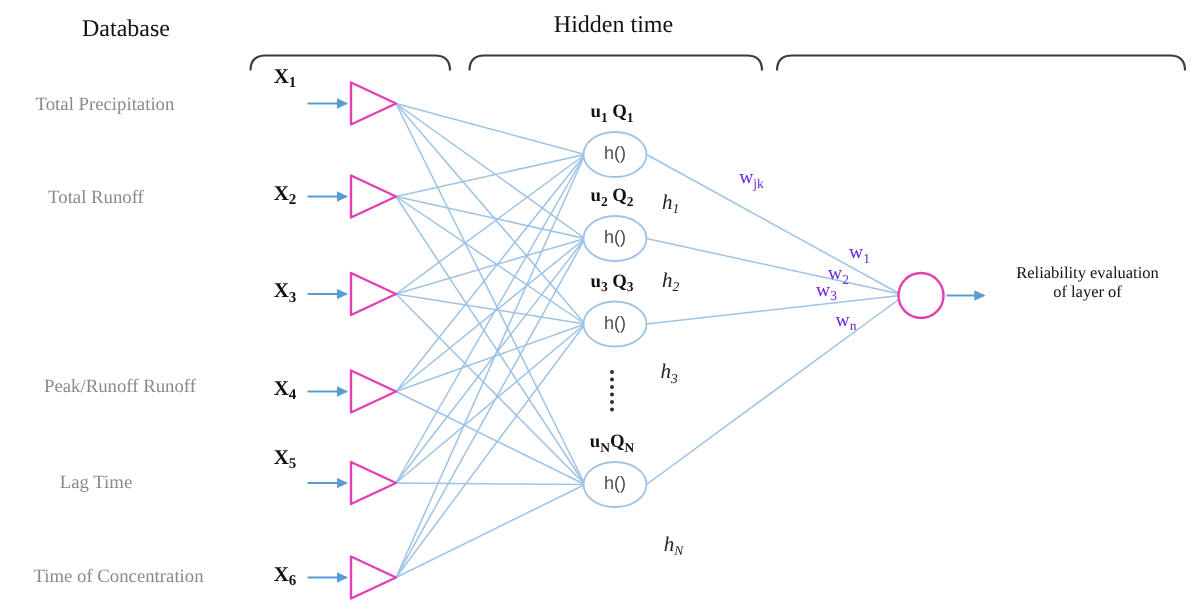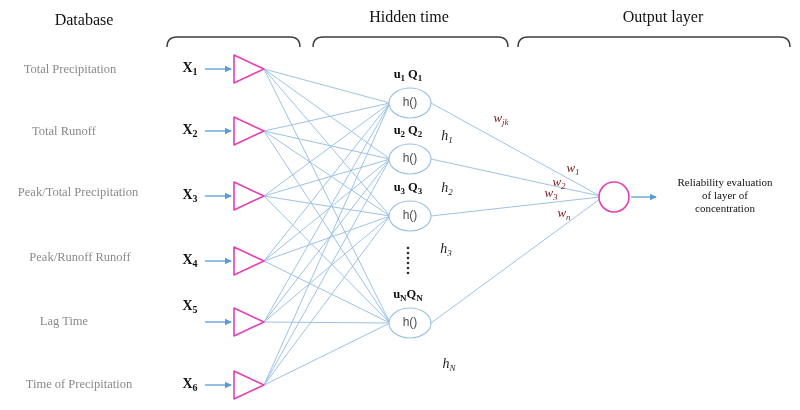--- a/index.html
+++ b/index.html
@@ -8,21 +8,21 @@
     font-family:"Liberation Serif", serif;color:#1a1a1a;overflow:hidden;
   }
   #diagram-svg{position:absolute;left:0;top:0;width:800px;height:410px;}
   .lbl{position:absolute;text-align:center;white-space:nowrap;}
   .hdr{font-size:16px;color:#111;}
   .db{font-size:12.5px;color:#8a8a8a;}
   .xin{font-size:14px;font-weight:bold;color:#111;}
   .uq{font-size:12.5px;font-weight:bold;color:#111;}
   .nodebody{font-size:12px;color:#4d4d4d;font-family:"Liberation Sans", sans-serif;}
   .hout{font-size:14px;font-style:italic;color:#222;margin-top:37px;}
-  .wlbl{font-size:13px;font-style:italic;color:#7f1d1d;}
+  .wlbl{font-size:13px;color:#6d28d9;}
   .sub{font-size:9px;vertical-align:-3px;font-weight:inherit;}
   .subb{font-size:10px;vertical-align:-3px;}
   .result{font-size:11px;line-height:13px;color:#111;white-space:normal;}
   .uq .gap{display:inline-block;width:3px;}
 </style>
 </head>
 <body>
 
 <div id="stage">
 
@@ -111,30 +111,28 @@
       <circle cx="614" cy="197" r="15" fill="#ffffff" stroke="#E33FB5" stroke-width="1.6"></circle>
     </g>
 
     <g stroke="#5B9BD5" stroke-width="1.3">
       <line x1="631" y1="197" x2="656" y2="197" marker-end="url(#ah)"></line>
     </g>
   </svg>
 
   <div class="lbl hdr" style="left:24px;top:11px;width:120px">Database</div>
   <div class="lbl hdr" style="left:349px;top:8px;width:120px">Hidden time</div>
-  <div class="lbl hdr" style="left:603px;top:8px;width:120px">Output layer</div>
 
   <div class="lbl db" style="left:-5px;top:62px;width:150px">Total Precipitation</div>
   <div class="lbl db" style="left:-11px;top:124px;width:150px">Total Runoff</div>
-  <div class="lbl db" style="left:3px;top:185px;width:150px">Peak/Total Precipitation</div>
   <div class="lbl db" style="left:5px;top:250px;width:150px">Peak/Runoff Runoff</div>
   <div class="lbl db" style="left:-11px;top:314px;width:150px">Lag Time</div>
-  <div class="lbl db" style="left:4px;top:377px;width:150px">Time of Precipitation</div>
+  <div class="lbl db" style="left:4px;top:377px;width:150px">Time of Concentration</div>
 
-  <div class="lbl xin" style="left:176px;top:60px;width:28px"><span>X</span><span class="subb">1</span></div>
+  <div class="lbl xin" style="left:176px;top:44px;width:28px"><span>X</span><span class="subb">1</span></div>
   <div class="lbl xin" style="left:176px;top:122px;width:28px"><span>X</span><span class="subb">2</span></div>
   <div class="lbl xin" style="left:176px;top:187px;width:28px"><span>X</span><span class="subb">3</span></div>
   <div class="lbl xin" style="left:176px;top:252px;width:28px"><span>X</span><span class="subb">4</span></div>
   <div class="lbl xin" style="left:176px;top:298px;width:28px"><span>X</span><span class="subb">5</span></div>
   <div class="lbl xin" style="left:176px;top:376px;width:28px"><span>X</span><span class="subb">6</span></div>
 
   <div class="lbl uq" style="left:372px;top:67px;width:72px"><span>u</span><span class="sub">1</span><span class="gap"></span><span>Q</span><span class="sub">1</span></div>
   <div class="lbl uq" style="left:372px;top:123px;width:72px"><span>u</span><span class="sub">2</span><span class="gap"></span><span>Q</span><span class="sub">2</span></div>
   <div class="lbl uq" style="left:372px;top:180px;width:72px"><span>u</span><span class="sub">3</span><span class="gap"></span><span>Q</span><span class="sub">3</span></div>
   <div class="lbl uq" style="left:372px;top:287px;width:72px"><span>u</span><span class="sub">N</span><span>Q</span><span class="sub">N</span></div>
@@ -151,16 +149,15 @@
 
   <div class="lbl wlbl" style="left:484px;top:110px;width:34px"><span>w</span><span class="sub">jk</span></div>
   <div class="lbl wlbl" style="left:557px;top:160px;width:32px"><span>w</span><span class="sub">1</span></div>
   <div class="lbl wlbl" style="left:543px;top:174px;width:32px"><span>w</span><span class="sub">2</span></div>
   <div class="lbl wlbl" style="left:535px;top:185px;width:32px"><span>w</span><span class="sub">3</span></div>
   <div class="lbl wlbl" style="left:548px;top:205px;width:32px"><span>w</span><span class="sub">n</span></div>
 
   <div class="lbl result" style="left:665px;top:176px;width:120px">
     <div>Reliability  evaluation</div>
     <div>of layer of</div>
-    <div>concentration</div>
   </div>
 
 </div>
 
 </body></html>

